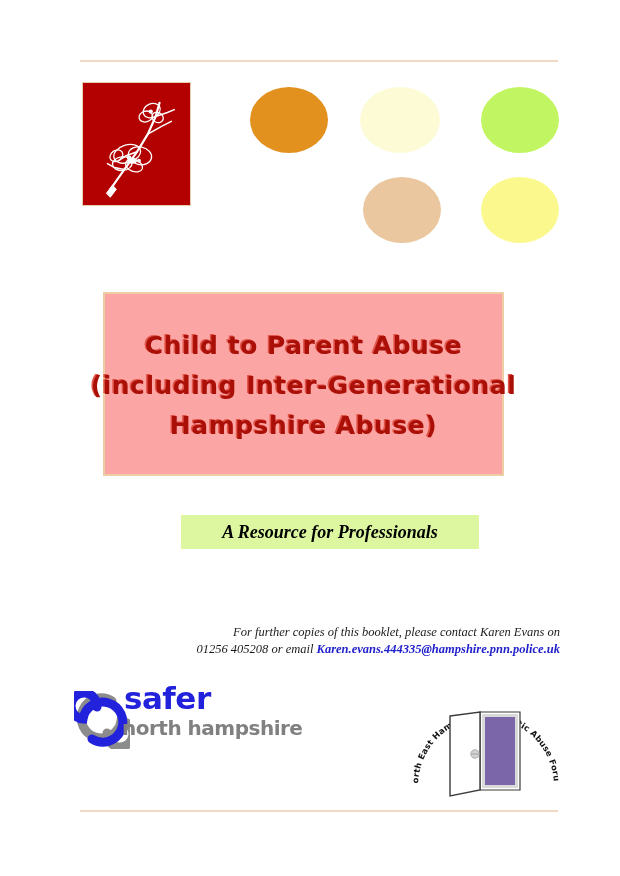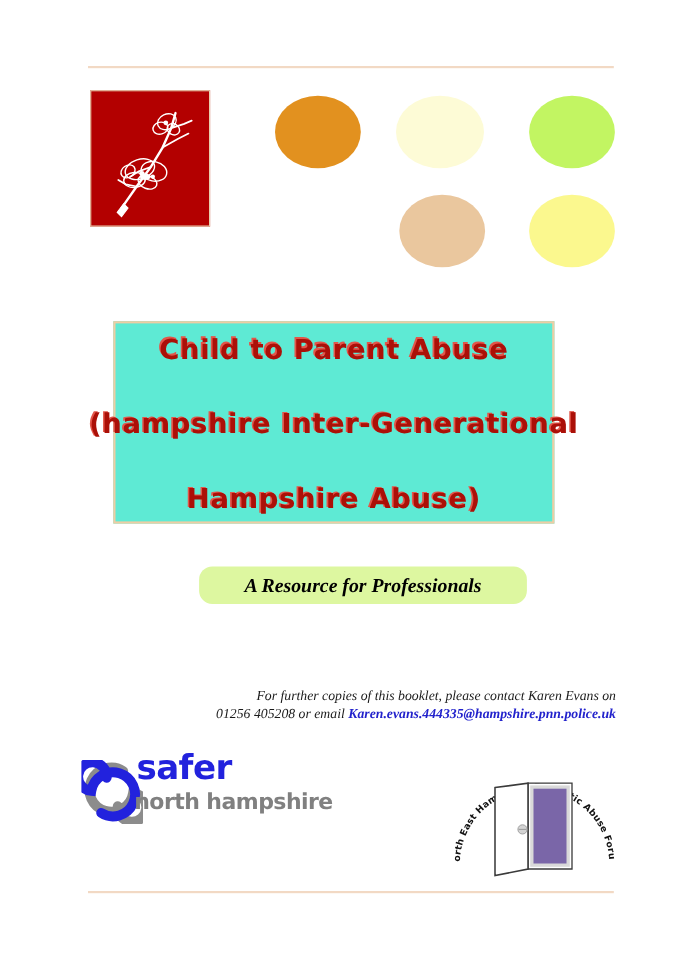--- a/index.html
+++ b/index.html
@@ -60,25 +60,25 @@
   .blob-tan    { left: 363px; top: 117px; width: 78px; height: 66px;  background: #eac79e; }
   .blob-yellow { left: 481px; top: 117px; width: 78px; height: 66px;  background: #fbf88e; }
 
   
   .title-box {
     position: absolute;
     left: 103px; top: 292px;
     width: 401px; height: 184px;
     border: 2px solid #eecda4;
     box-sizing: border-box;
-    background: #5eead4;
+    background: #fca5a5;
     display: flex;
     flex-direction: column;
     align-items: center;
-    justify-content: space-between;
+    justify-content: center;
   }
   .title-line {
     font-family: "DejaVu Sans", sans-serif;
     font-weight: bold;
     font-size: 25px;
     line-height: 40px;
     letter-spacing: 0.5px;
     color: #ab1008;
     text-align: center;
     text-shadow: -1.5px -1.5px 0 #e2564a;
@@ -88,21 +88,20 @@
 
   
   .subtitle-banner {
     position: absolute;
     left: 181px; top: 515px;
     width: 298px; height: 34px;
     background: #ddf7a0;
     display: flex;
     align-items: center;
     justify-content: center;
-    border-radius: 12px;
   }
   .subtitle-text {
     font-family: "Liberation Serif", serif;
     font-style: italic;
     font-weight: bold;
     font-size: 18px;
     color: #000000;
   }
 
   
@@ -209,21 +208,21 @@
 
     <div class="blob blob-orange"></div>
     <div class="blob blob-cream"></div>
     <div class="blob blob-lime"></div>
     <div class="blob blob-tan"></div>
     <div class="blob blob-yellow"></div>
   </div>
 
   <div class="title-box">
     <div class="title-line title-line-1">Child to Parent Abuse</div>
-    <div class="title-line">(hampshire Inter-Generational</div>
+    <div class="title-line">(including Inter-Generational</div>
     <div class="title-line">Hampshire Abuse)</div>
   </div>
 
   <div class="subtitle-banner">
     <span class="subtitle-text">A Resource for Professionals</span>
   </div>
 
   <div class="contact-block">
     <div>For further copies of this booklet, please contact Karen Evans on</div>
     <div>

